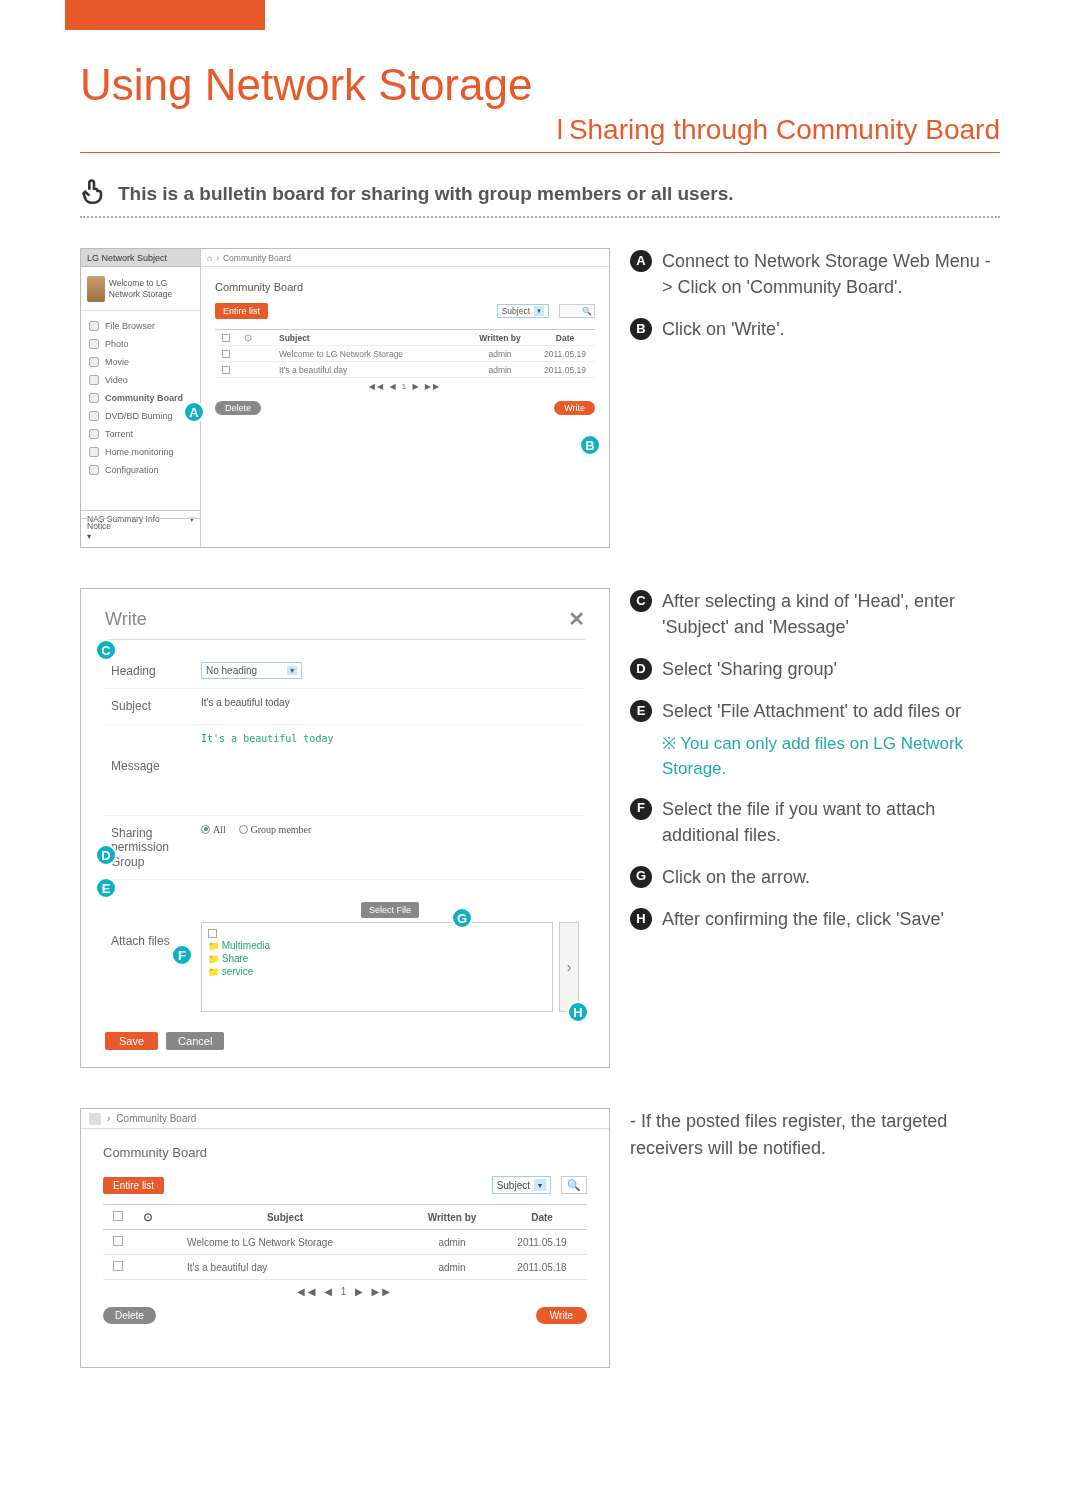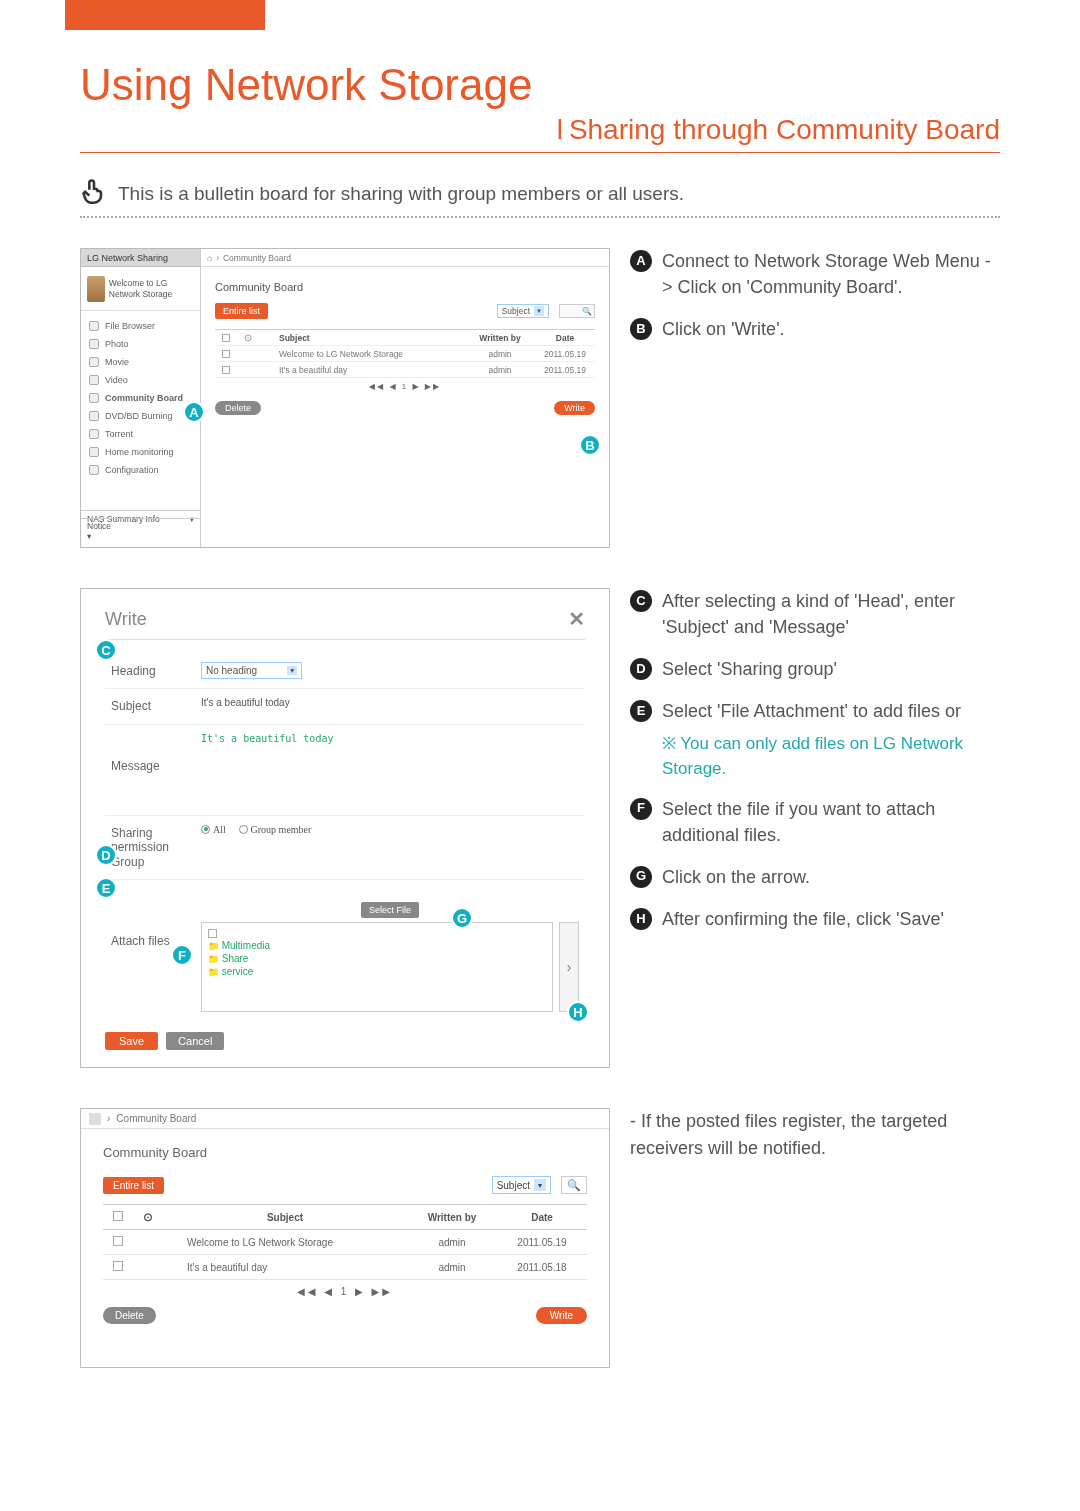--- a/index.html
+++ b/index.html
@@ -36,20 +36,21 @@
     margin-bottom: 24px;
   }
   .subtitle .pipe { margin-right: 6px; }
   .intro-row {
     display: flex;
     align-items: center;
     gap: 10px;
     font-size: 19px;
     color: #555;
     margin-bottom: 4px;
+    font-weight: bold;
   }
   .hand-icon svg { width: 28px; height: 28px; fill: none; stroke:#333; stroke-width:2.2; }
   .dotted {
     border: none;
     border-top: 2px dotted #aaa;
     margin: 6px 0 30px 0;
   }
   .section {
     display: flex;
     gap: 20px;
@@ -197,21 +198,21 @@
         </svg>
     </span>
     <span>This is a bulletin board for sharing with group members or all users.</span>
   </div>
   <hr class="dotted">
 
   <div class="section">
     <div class="screenshot shot1">
 
       <div class="s1-side">
-        <div class="s1-logo">LG Network Sharing</div>
+        <div class="s1-logo">LG Network Subject</div>
         <div class="s1-welcome">
           <div class="thumb"></div>
           <div>Welcome to LG Network Storage</div>
         </div>
         <div class="s1-menu">
           <div>
               <span class="dot"></span>
               <span>File Browser</span>
             </div>
           <div>

